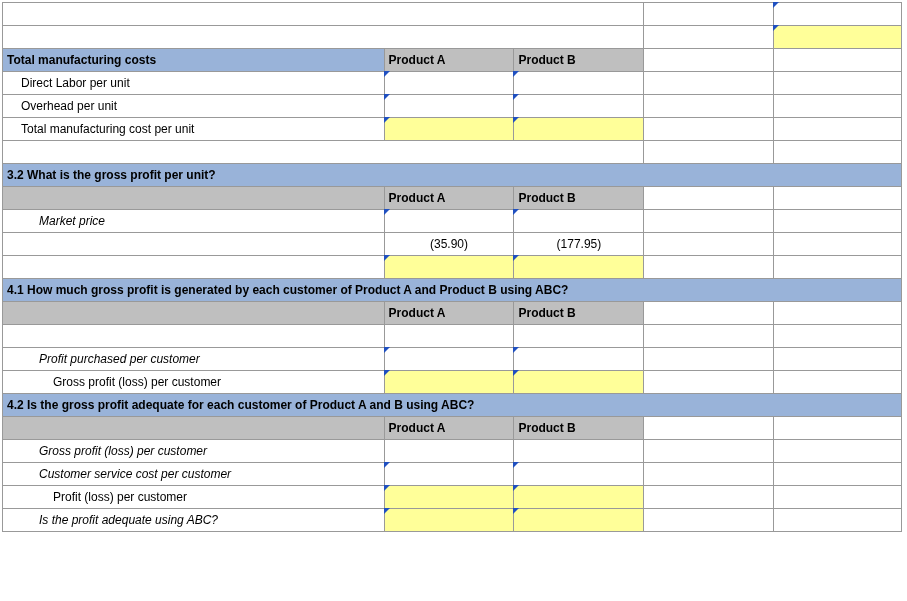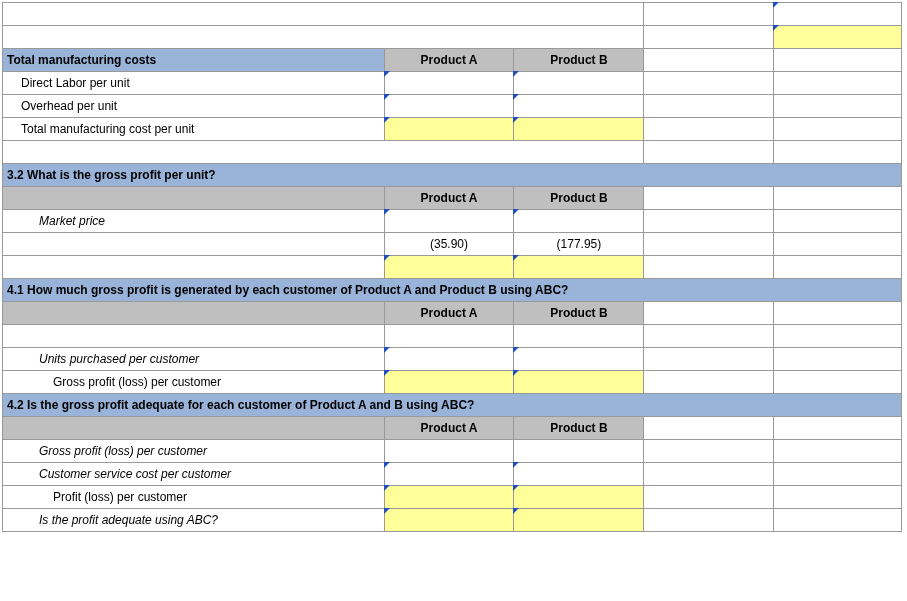--- a/index.html
+++ b/index.html
@@ -22,21 +22,21 @@
     padding: 2px 4px;
     vertical-align: middle;
     position: relative;
   }
   .col-label { width: 382px; }
   .col-a { width: 130px; }
   .col-b { width: 130px; }
   .col-c { width: 130px; }
   .col-d { width: 128px; }
   .hdr-blue { background: #99b3d9; font-weight: bold; }
-  .hdr-gray { background: #bfbfbf; font-weight: bold; text-align: center; }
+  .hdr-gray { background: #bfbfbf; font-weight: bold; }
   .yellow { background: #ffff99; }
   .right { text-align: center; }
   .indent1 { padding-left: 18px; }
   .indent2 { padding-left: 36px; font-style: italic; }
   .indent3 { padding-left: 50px; }
   .marker::before {
     content: "";
     position: absolute;
     top: -1px;
     left: -1px;
@@ -147,21 +147,21 @@
         <td></td>
   </tr>
   <tr>
     <td></td>
         <td></td>
         <td></td>
         <td></td>
         <td></td>
   </tr>
   <tr>
-    <td class="indent2">Units purchased per customer</td>
+    <td class="indent2">Profit purchased per customer</td>
     <td class="marker"></td>
     <td class="marker"></td>
     <td></td>
         <td></td>
   </tr>
   <tr>
     <td class="indent3">Gross profit (loss) per customer</td>
     <td class="yellow marker"></td>
     <td class="yellow marker"></td>
     <td></td>

